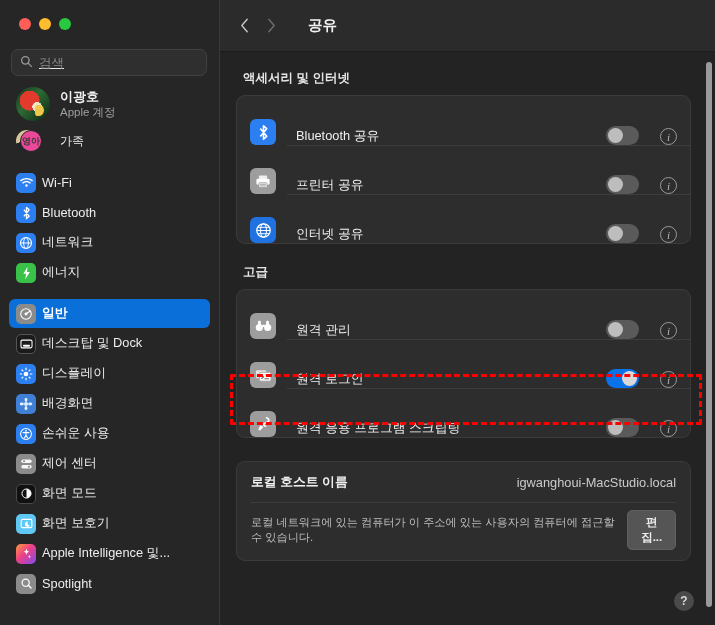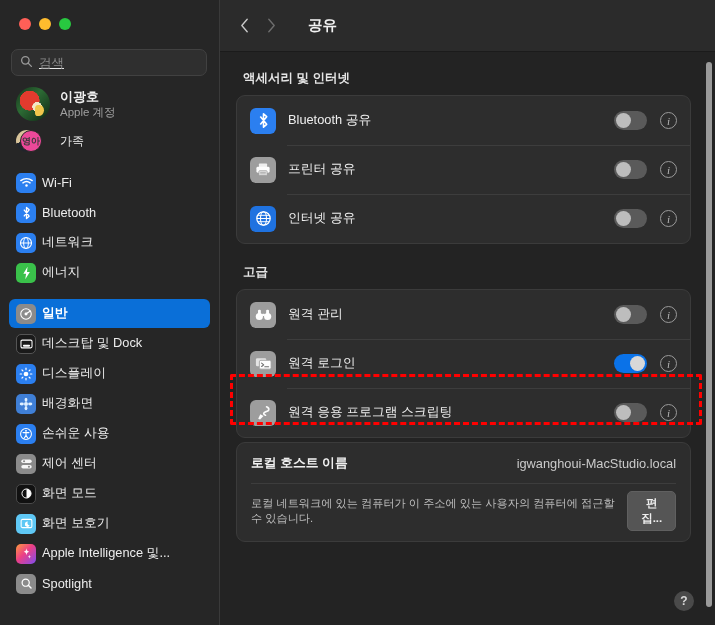--- a/index.html
+++ b/index.html
@@ -149,24 +149,25 @@
     font-size: 12.5px; font-weight: bold; color: #e4e4e4;
     margin: 0 0 8px 7px;
   }
   .card {
     background: #2d2d2d;
     border: 1px solid #3b3b3b;
     border-radius: 9px;
     overflow: hidden;
   }
   .row {
-    display: flex; align-items: center;
+    display: flex; align-items: flex-end;
     height: 49px;
     padding: 0 13px 0 13px;
     position: relative;
+    gap: 8px;
   }
   .row + .row::before {
     content: ""; position: absolute;
     left: 50px; right: 0; top: 0;
     height: 1px; background: #3d3d3d;
   }
   .ricon {
     width: 26px; height: 26px; border-radius: 6px;
     flex: 0 0 26px;
     display: flex; align-items: center; justify-content: center;
@@ -192,21 +193,21 @@
     width: 17px; height: 17px; border-radius: 50%;
     border: 1.3px solid #9a9a9a;
     color: #b8b8b8; font-size: 11px; font-style: italic;
     font-family: "Liberation Serif", serif;
     display: flex; align-items: center; justify-content: center;
     flex: 0 0 17px;
   }
 
   .gap-lg { height: 20px; }
 
-  .host-card { margin-top: 4px; }
+  .host-card { margin-top: 23px; }
   .host-row {
     display: flex; align-items: center; justify-content: space-between;
     height: 40px; padding: 0 14px;
     position: relative;
   }
   .host-label { font-size: 12.8px; font-weight: bold; color: #efefef; }
   .host-value { font-size: 12.8px; color: #cbcbcb; }
   .host-note-row {
     display: flex; align-items: center; justify-content: space-between;
     padding: 8px 14px 10px 14px;

